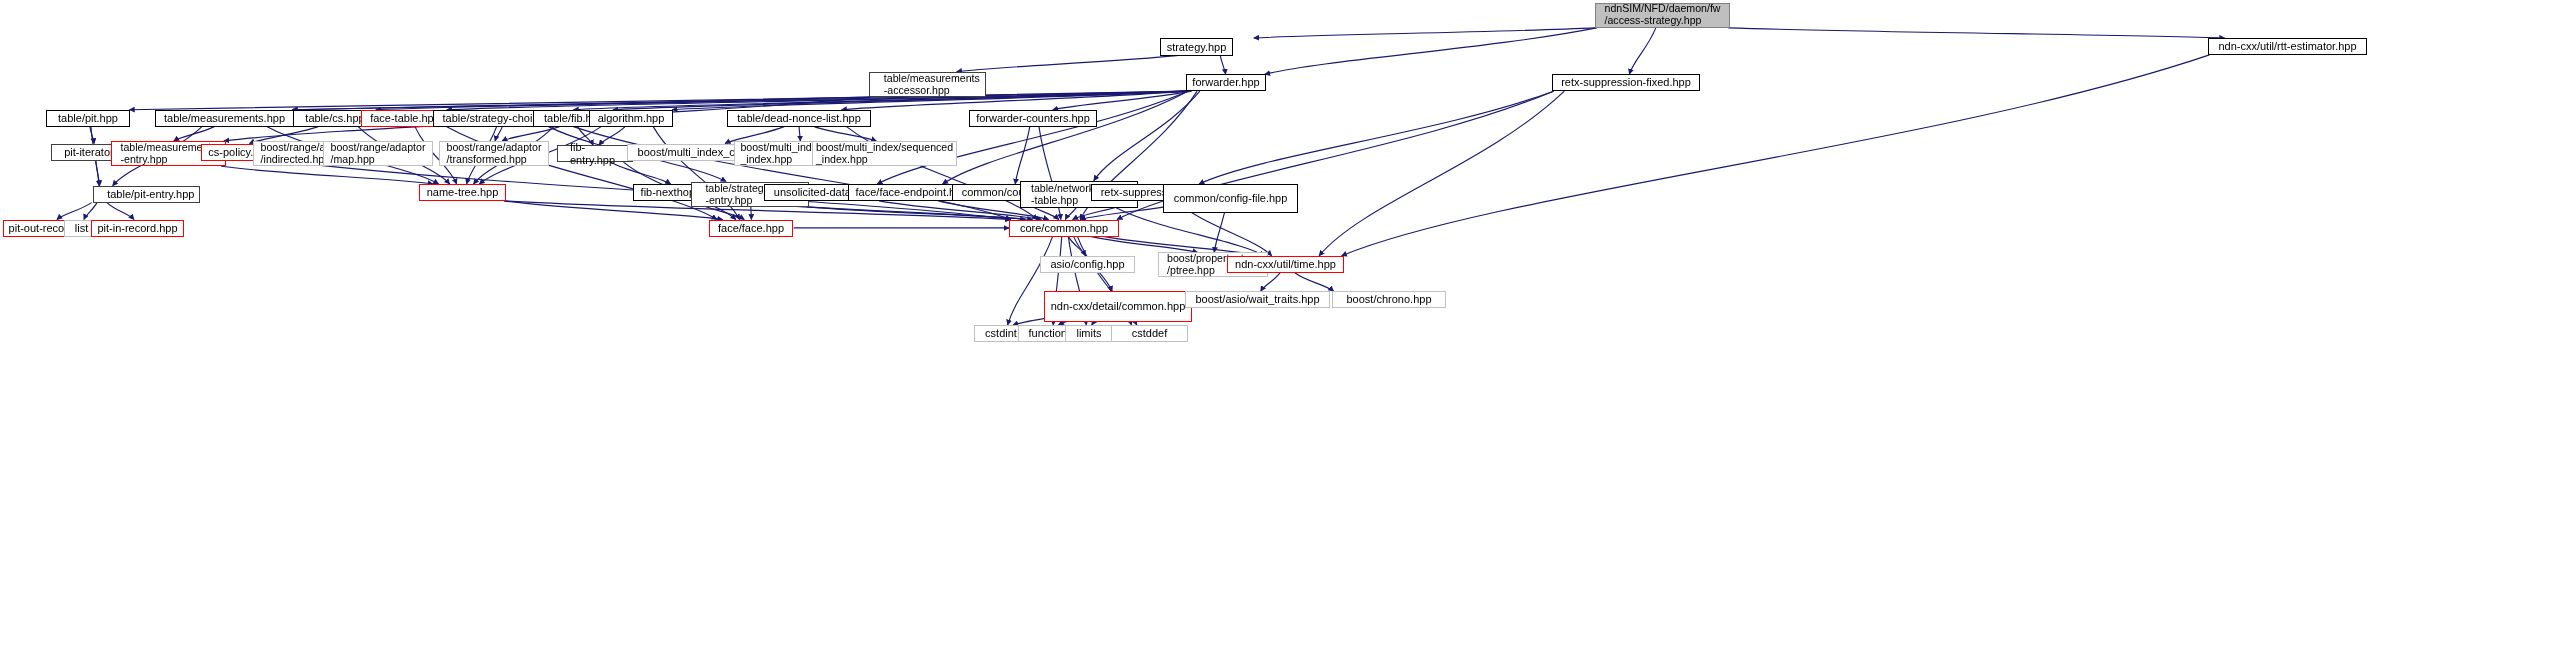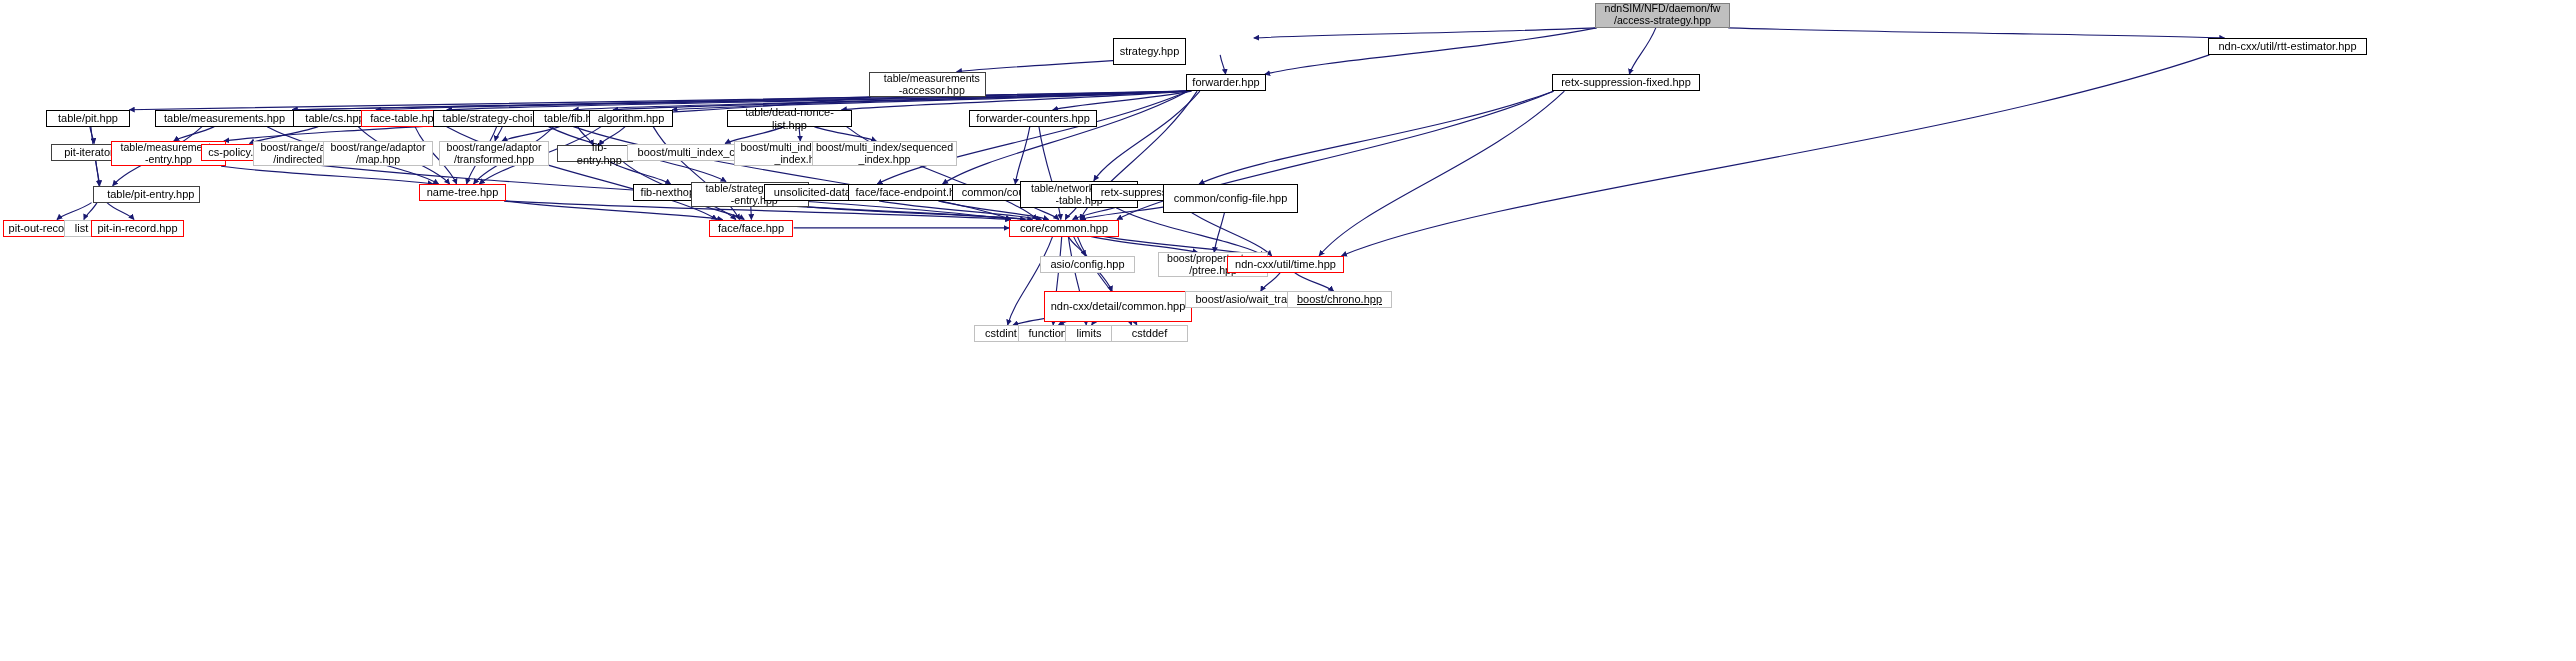--- a/index.html
+++ b/index.html
@@ -1,20 +1,20 @@
 <!DOCTYPE html>
 <html style="font-size:13.5px"><head>
 <meta charset="utf-8">
 <style>
   html,body{margin:0;padding:0;background:#ffffff;}
   #graph{position:relative;width:2576px;height:661px;background:#ffffff;
          font-family:"Liberation Sans", sans-serif;overflow:hidden;}
   svg#edges{position:absolute;left:0;top:0;width:2576px;height:661px;}
   .node{position:absolute;box-sizing:border-box;display:flex;align-items:center;
-        justify-content:center;text-align:center;background:#ffffff;
+        justify-content:center;text-align:left;background:#ffffff;
         border:0.8px solid #000000;font-size:11px;line-height:1.12;color:#000000;
         white-space:pre-line;padding:0.8px 3.4px;z-index:5;}
   .node.root{background:#bfbfbf;border:0.8px solid #808080;border-width:1.7px;}
   .node.red{border:0.8px solid #ff0000;}
   .node.gray{border:0.8px solid #c0c0c0;}
   .node.bold{border:1.7px solid #404040;padding-left:12px;}
 </style>
 </head>
 <body>
 
@@ -109,34 +109,34 @@
       <path d="M 1516.24 323 C 1508.91328 332.9, 1497.3472 337.96, 1493.2 345" stroke="#191970" stroke-width="1.35" fill="none" marker-end="url(#ah)"></path>
       <path d="M 1533.52 323 C 1546.51456 332.9, 1571.3056 337.96, 1579.6 345" stroke="#191970" stroke-width="1.35" fill="none" marker-end="url(#ah)"></path>
       <path d="M 1298.75 365 C 1267.268 374, 1217.57 378.6, 1199.75 385" stroke="#191970" stroke-width="1.35" fill="none" marker-end="url(#ah)"></path>
       <path d="M 1309.55 365 C 1291.8056 374, 1263.794 378.6, 1253.75 385" stroke="#191970" stroke-width="1.35" fill="none" marker-end="url(#ah)"></path>
       <path d="M 1317.38 365 C 1309.59536 374, 1297.3064000000002 378.6, 1292.9 385" stroke="#191970" stroke-width="1.35" fill="none" marker-end="url(#ah)"></path>
       <path d="M 1328.09 365 C 1333.2675199999999 374, 1343.1452 378.6, 1346.45 385" stroke="#191970" stroke-width="1.35" fill="none" marker-end="url(#ah)"></path>
       <path d="M 2617 65 C 2300.7999999999997 172.10000000000002, 1774.04 226.84, 1589 303" stroke="#191970" stroke-width="1.35" fill="none" marker-end="url(#ah)"></path>
     </svg>
 <div class="node root" style="left: 1595px; top: 2.5px; width: 135px; height: 25px; font-size: 10.6px;">ndnSIM/NFD/daemon/fw
 /access-strategy.hpp</div>
-    <div class="node " style="left: 1113px; top: 38px; width: 73px; height: 27px;">strategy.hpp</div>
+    <div class="node " style="left: 1160px; top: 38px; width: 73px; height: 18px;">strategy.hpp</div>
     <div class="node " style="left: 2208px; top: 38px; width: 159px; height: 17px;">ndn-cxx/util/rtt-estimator.hpp</div>
     <div class="node bold" style="left: 869px; top: 72px; width: 117px; height: 25px; font-size: 10.6px;">table/measurements
 -accessor.hpp</div>
     <div class="node " style="left: 1186px; top: 74px; width: 80px; height: 17px;">forwarder.hpp</div>
     <div class="node " style="left: 1552px; top: 74px; width: 148px; height: 17px;">retx-suppression-fixed.hpp</div>
     <div class="node " style="left: 46px; top: 110px; width: 84px; height: 17px;">table/pit.hpp</div>
     <div class="node " style="left: 155px; top: 110px; width: 139px; height: 17px;">table/measurements.hpp</div>
     <div class="node " style="left: 293px; top: 110px; width: 84px; height: 17px;">table/cs.hpp</div>
     <div class="node red" style="left: 361px; top: 110px; width: 88px; height: 17px;">face-table.hpp</div>
     <div class="node " style="left: 433px; top: 110px; width: 142px; height: 17px;">table/strategy-choice.hpp</div>
     <div class="node " style="left: 533px; top: 110px; width: 82px; height: 17px;">table/fib.hpp</div>
     <div class="node " style="left: 589px; top: 110px; width: 84px; height: 17px;">algorithm.hpp</div>
-    <div class="node " style="left: 727px; top: 110px; width: 125px; height: 17px;">table/dead-nonce-list.hpp</div>
+    <div class="node " style="left: 727px; top: 110px; width: 144px; height: 17px;">table/dead-nonce-list.hpp</div>
     <div class="node " style="left: 969px; top: 110px; width: 128px; height: 17px;">forwarder-counters.hpp</div>
     <div class="node bold" style="left: 51px; top: 144px; width: 88px; height: 17px;">pit-iterator.hpp</div>
     <div class="node red" style="left: 111px; top: 141px; width: 115px; height: 25px; font-size: 10.6px;">table/measurements
 -entry.hpp</div>
     <div class="node red" style="left: 201px; top: 144px; width: 78px; height: 17px;">cs-policy.hpp</div>
     <div class="node gray" style="left: 253px; top: 141px; width: 110px; height: 25px; font-size: 10.6px;">boost/range/adaptor
 /indirected.hpp</div>
     <div class="node gray" style="left: 323px; top: 141px; width: 110px; height: 25px; font-size: 10.6px;">boost/range/adaptor
 /map.hpp</div>
     <div class="node gray" style="left: 439px; top: 141px; width: 110px; height: 25px; font-size: 10.6px;">boost/range/adaptor
@@ -163,19 +163,19 @@
     <div class="node red" style="left: 1009px; top: 220px; width: 110px; height: 17px;">core/common.hpp</div>
     <div class="node red" style="left: 2.5px; top: 220px; width: 99px; height: 17px;">pit-out-record.hpp</div>
     <div class="node gray" style="left: 64px; top: 220px; width: 35px; height: 17px;">list</div>
     <div class="node red" style="left: 91px; top: 220px; width: 93px; height: 17px;">pit-in-record.hpp</div>
     <div class="node gray" style="left: 1040px; top: 256px; width: 95px; height: 17px;">asio/config.hpp</div>
     <div class="node gray" style="left: 1158px; top: 252px; width: 110px; height: 25px; font-size: 10.6px;">boost/property_tree
 /ptree.hpp</div>
     <div class="node red" style="left: 1227px; top: 256px; width: 117px; height: 17px;">ndn-cxx/util/time.hpp</div>
     <div class="node red" style="left: 1044px; top: 291px; width: 148px; height: 31px;">ndn-cxx/detail/common.hpp</div>
     <div class="node gray" style="left: 1185px; top: 291px; width: 145px; height: 17px;">boost/asio/wait_traits.hpp</div>
-    <div class="node gray" style="left: 1287px; top: 291px; width: 105px; height: 17px; text-decoration: underline;">boost/chrono.hpp</div>
+    <div class="node gray" style="left: 1332px; top: 291px; width: 114px; height: 17px;">boost/chrono.hpp</div>
     <div class="node gray" style="left: 974px; top: 325px; width: 54px; height: 17px;">cstdint</div>
     <div class="node gray" style="left: 1018px; top: 325px; width: 68px; height: 17px;">functional</div>
     <div class="node gray" style="left: 1065px; top: 325px; width: 48px; height: 17px;">limits</div>
     <div class="node gray" style="left: 1111px; top: 325px; width: 77px; height: 17px;">cstddef</div>
   </div>
 
 
 </body></html>

